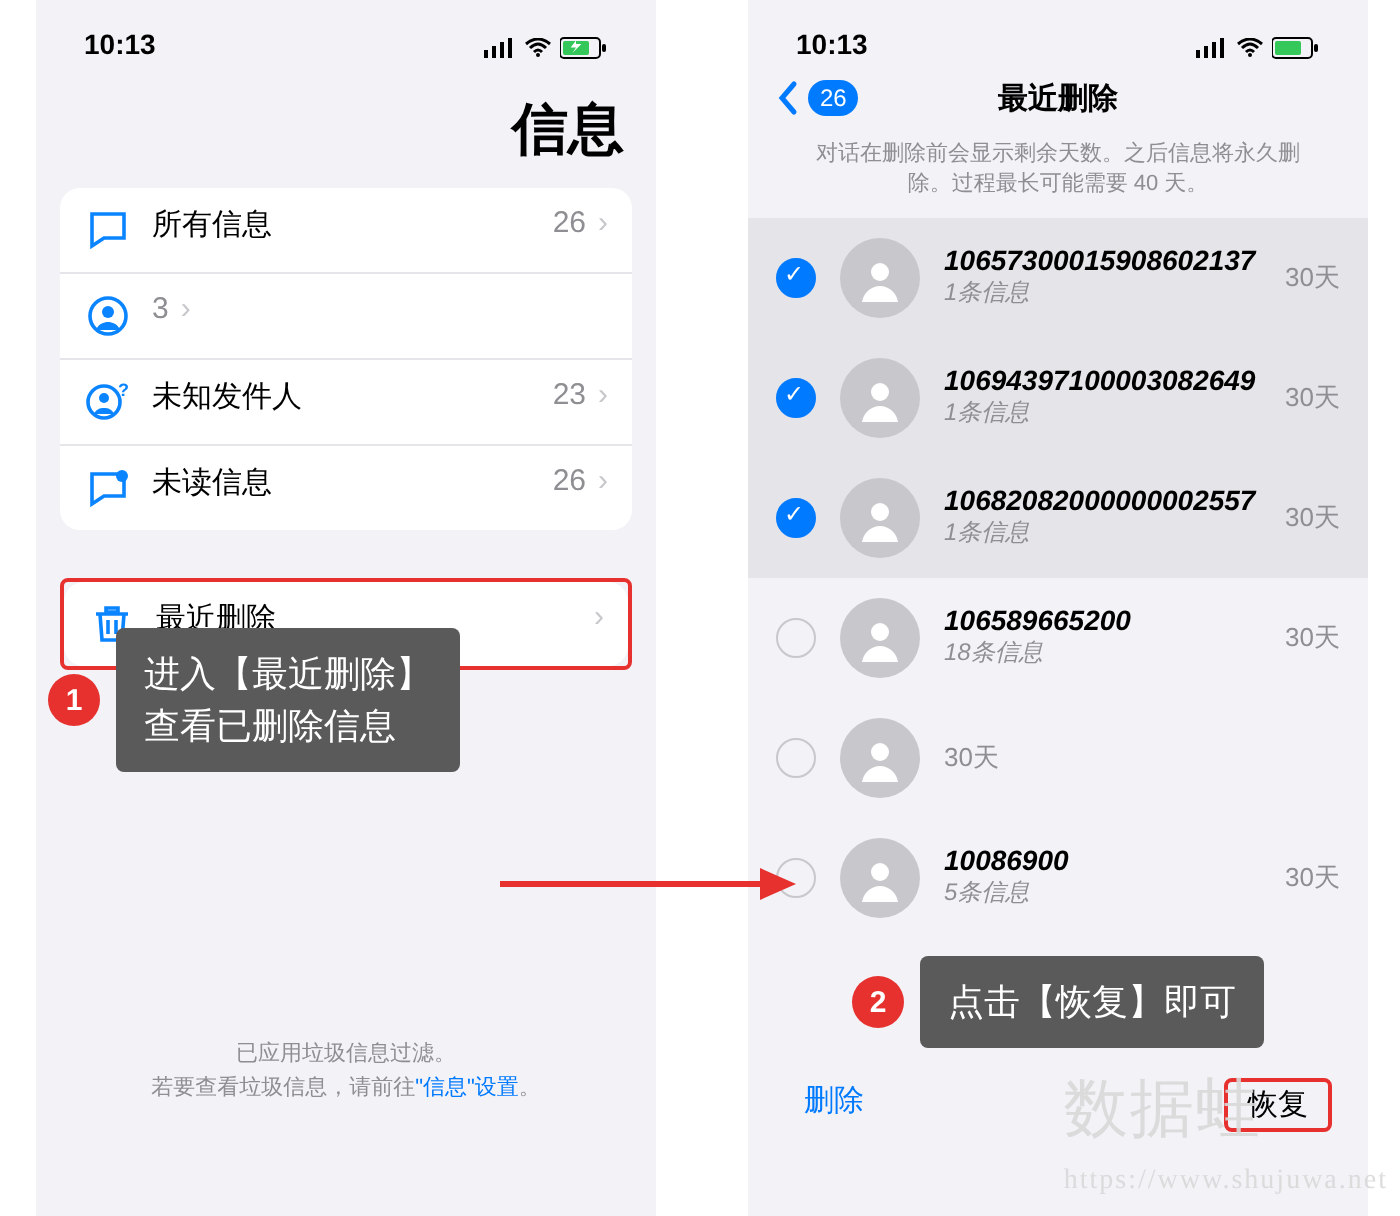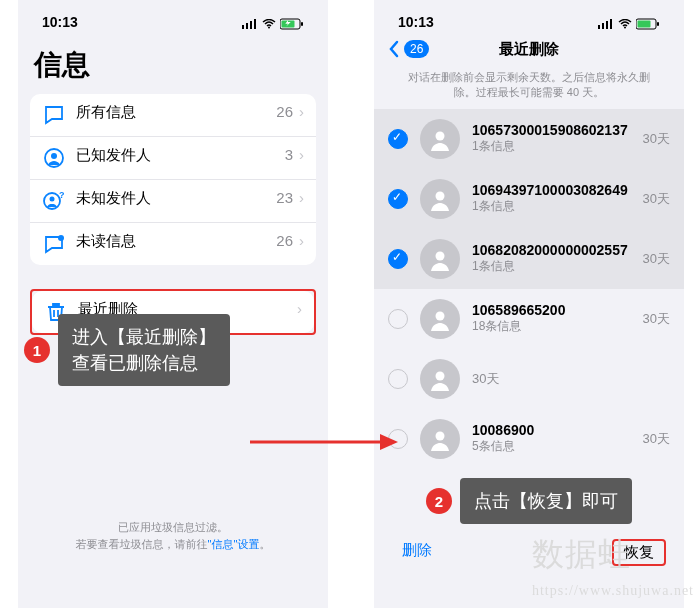--- a/index.html
+++ b/index.html
@@ -4,21 +4,21 @@
 <style>
   * { box-sizing: border-box; margin: 0; padding: 0; }
   body { font-family: -apple-system, "PingFang SC", sans-serif; background: #fff; width: 700px; height: 608px; position: relative; overflow: hidden; }
   .phone { position: absolute; background: #f2f2f7; }
   .phone-left { left: 18px; top: 0; width: 310px; height: 608px; }
   .phone-right { left: 374px; top: 0; width: 310px; height: 608px; }
 
   .status-bar { height: 30px; display: flex; justify-content: space-between; align-items: flex-end; padding: 4px 24px 0; font-size: 14px; font-weight: 600; }
   .status-right { display: flex; align-items: center; gap: 4px; }
 
-  .header-left { padding: 16px 16px 10px; }
+  .header-left { padding: 16px 16px 10px; text-align: right; }
   .header-left h1 { font-size: 28px; font-weight: 700; }
 
   .list-group { background: #fff; margin: 0 12px 24px; border-radius: 10px; overflow: hidden; }
   .list-row { display: flex; padding: 9px 12px; border-bottom: 0.5px solid #e5e5ea; font-size: 15px; }
   .list-row:last-child { border-bottom: none; }
   .list-row .row-icon { width: 24px; height: 24px; margin-right: 10px; flex-shrink: 0; }
   .list-row .row-label { flex: 1; }
   .list-row .row-count { color: #8e8e93; margin-right: 6px; }
   .list-row .chevron { color: #c7c7cc; }
 
@@ -38,21 +38,21 @@
   .nav-title { position:absolute; left:0; right:0; text-align:center; font-size:15px; font-weight:600; pointer-events:none;}
 
   .sub-hint { text-align: center; font-size: 11px; color: #8e8e93; padding: 4px 24px 8px; line-height:1.4; }
 
   .msg-row { display: flex; align-items: center; padding: 10px 14px; gap: 12px; }
   .msg-row.selected { background: #e4e4e9; }
   .picker { width: 20px; height: 20px; border-radius: 50%; border: 1.5px solid #c7c7cc; flex-shrink:0; }
   .picker.on { background: #007aff; border-color:#007aff; position:relative; }
   .picker.on::after { content:"✓"; color:#fff; font-size:12px; position:absolute; left:3px; top:0px; }
   .avatar { width: 40px; height: 40px; border-radius: 50%; background: #c7c7cc; display:flex; align-items:center; justify-content:center; flex-shrink:0; }
-  .msg-info { flex:1; min-width:0; }
+  .msg-info { flex:1; min-width:0;font-style:italic; }
   .msg-title { font-size: 14px; font-weight:600; white-space:nowrap; overflow:hidden; text-overflow:ellipsis; }
   .msg-sub { font-size: 12px; color:#8e8e93; }
   .msg-days { font-size: 13px; color:#8e8e93; flex-shrink:0; }
 
   .toolbar { position:absolute; bottom:36px; left:0; right:0; display:flex; justify-content:space-between; padding: 8px 28px; font-size:15px;gap:16px; }
   .toolbar .btn-del { color:#007aff; }
   .toolbar .btn-rec { color:#000000; }
   .rec-box { border:2.5px solid #e6312e; padding:2px 10px; margin:-2px -10px; border-radius:4px; }
 
   .arrow { position:absolute; left:248px; top:428px; width:150px; height:28px; }
@@ -97,21 +97,20 @@
       <span class="row-label">所有信息</span>
       <span class="row-count">26</span>
       <span class="chevron">›</span>
     </div>
     <div class="list-row">
       <svg class="row-icon" viewBox="0 0 24 24">
           <circle cx="12" cy="12" r="9" fill="none" stroke="#0a84ff" stroke-width="1.8"></circle>
           <circle cx="12" cy="10" r="3" fill="#0a84ff"></circle>
           <path d="M6 19c1-3 4-4 6-4s5 1 6 4" fill="#0a84ff"></path>
         </svg>
-      <span class="row-label">已知发件人</span>
       <span class="row-count">3</span>
       <span class="chevron">›</span>
     </div>
     <div class="list-row">
       <svg class="row-icon" viewBox="0 0 24 24">
           <circle cx="10" cy="12" r="8" fill="none" stroke="#0a84ff" stroke-width="1.8"></circle>
           <circle cx="10" cy="10" r="2.5" fill="#0a84ff"></circle>
           <path d="M5 18c1-2.5 3-3 5-3s4 .5 5 3" fill="#0a84ff"></path>
           <text x="17" y="9" font-size="9" fill="#0a84ff" font-weight="bold">?</text>
         </svg>

